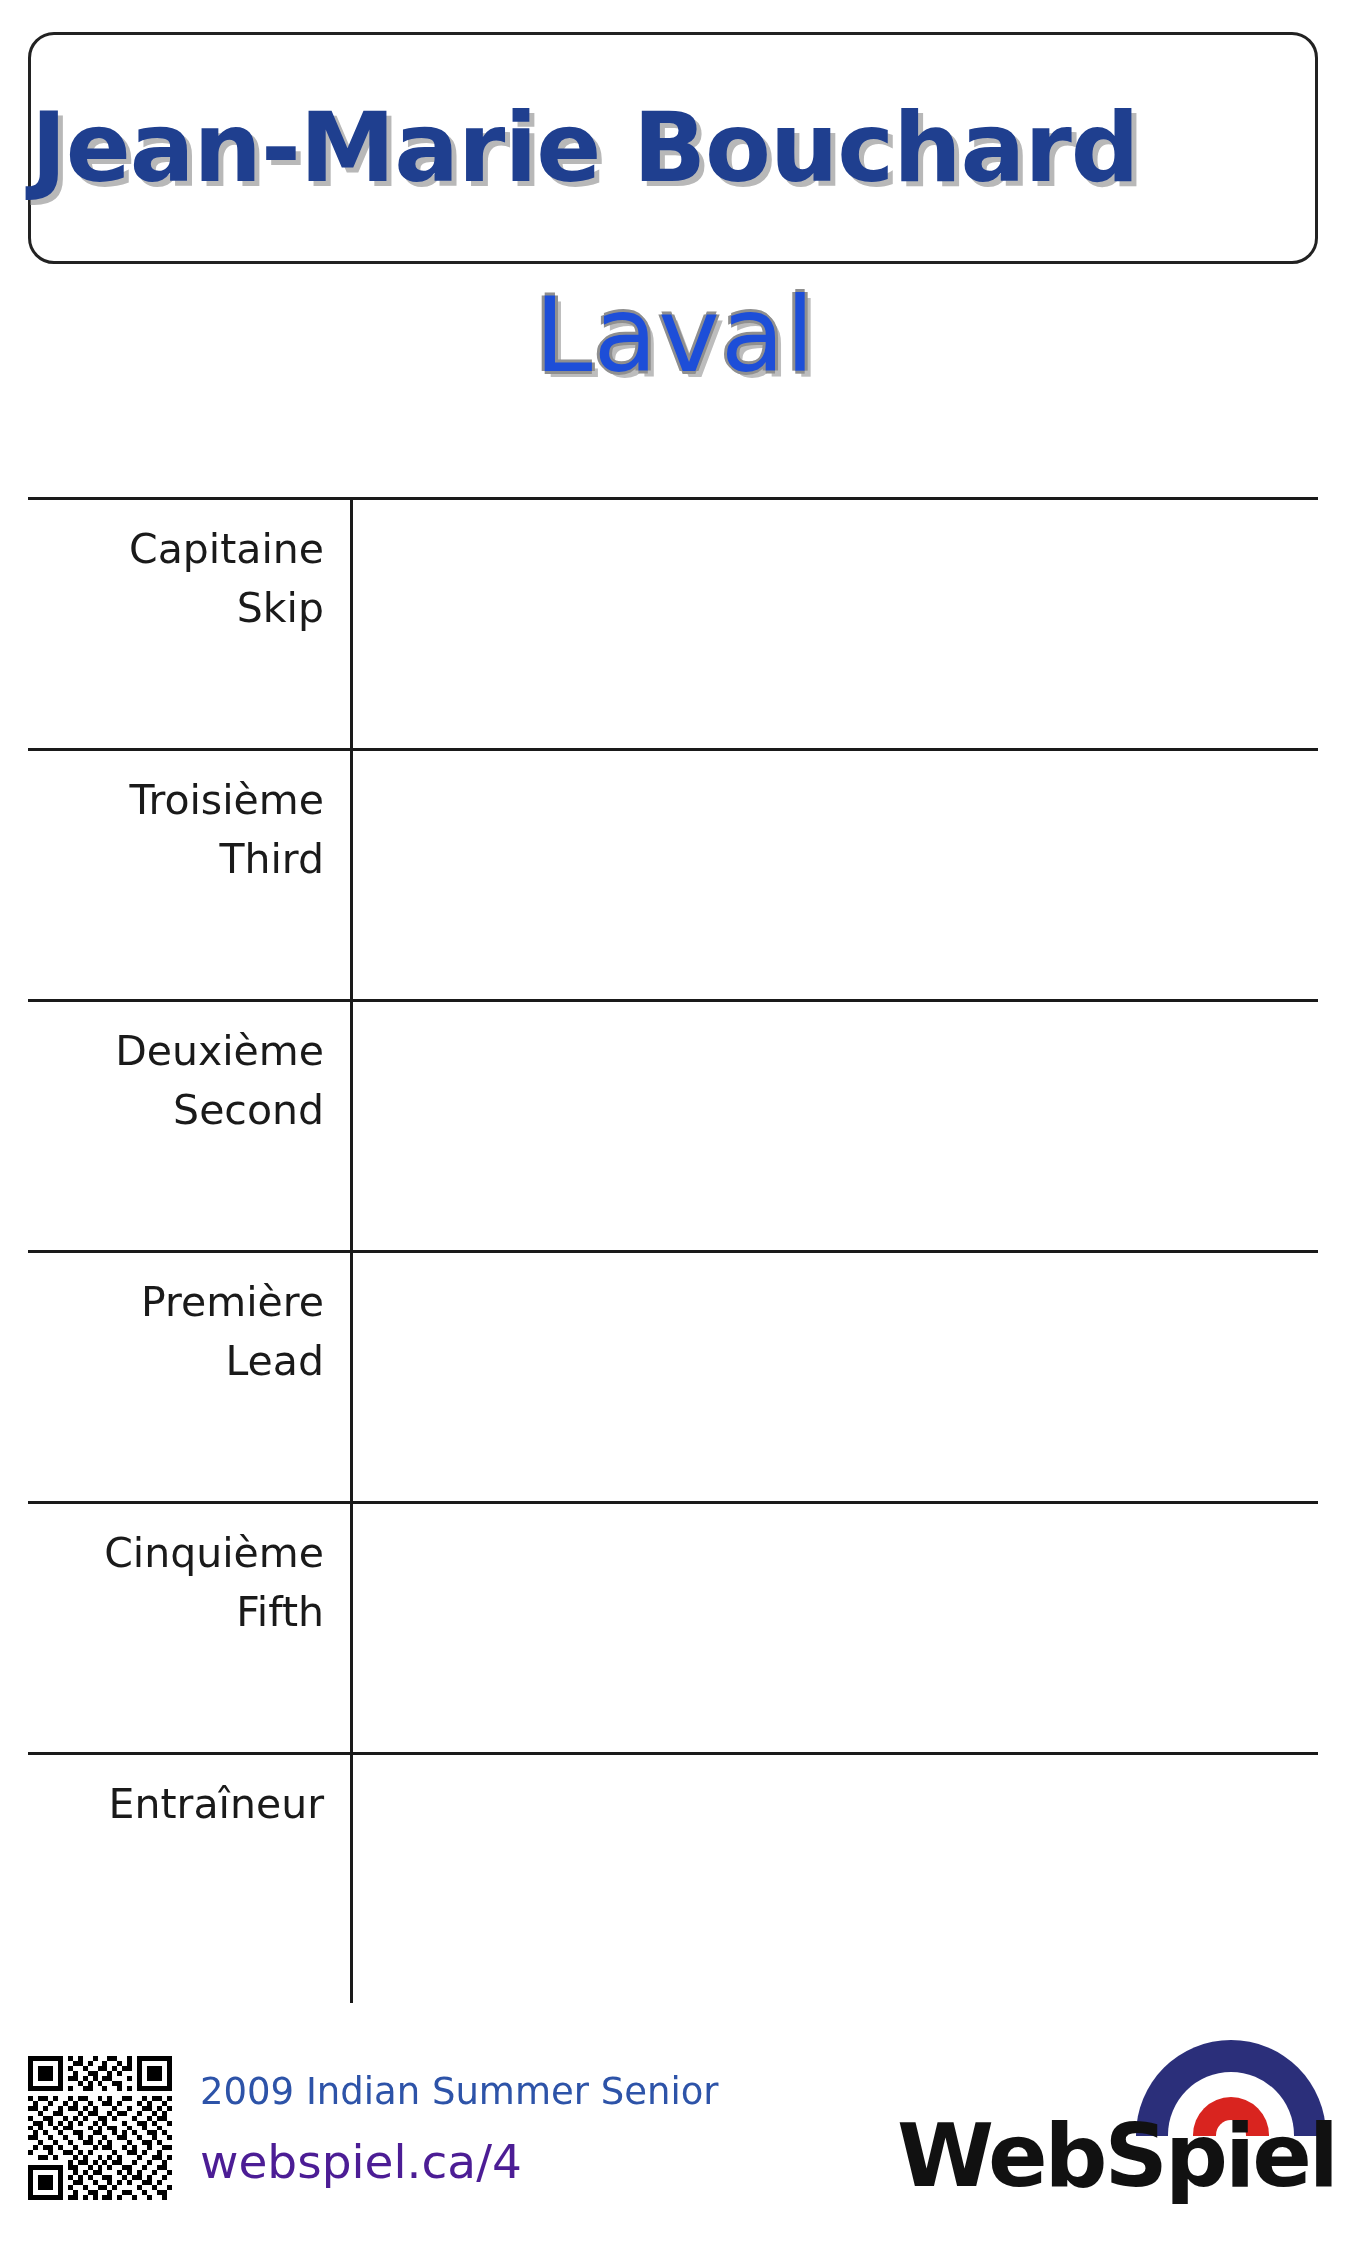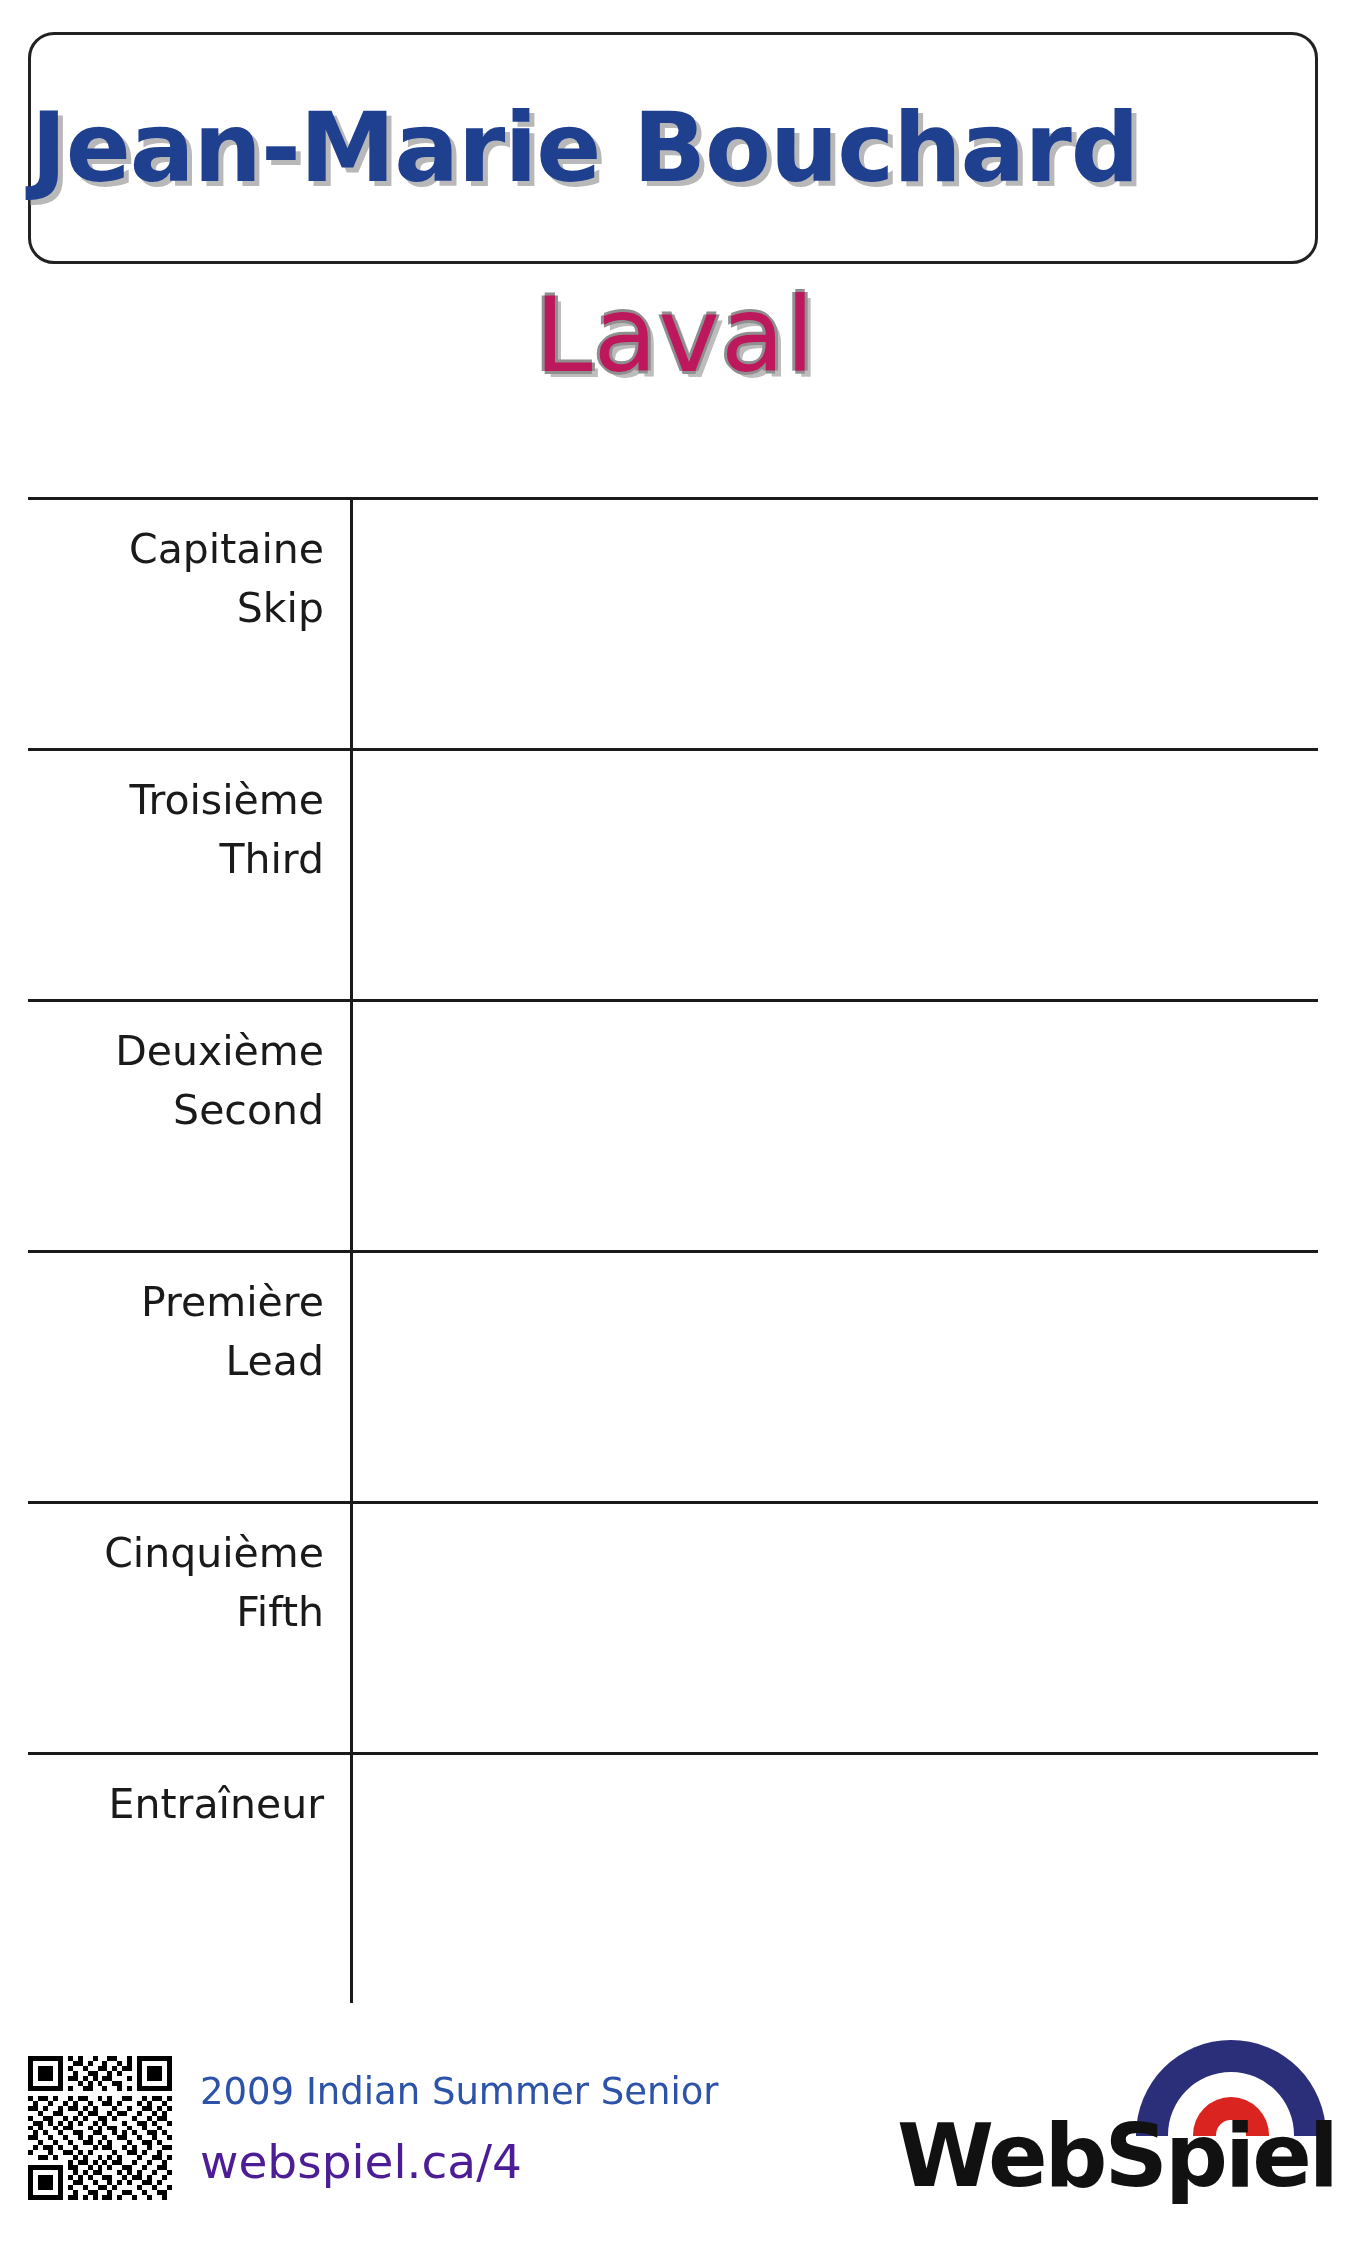--- a/index.html
+++ b/index.html
@@ -53,21 +53,21 @@
   
   .club-name {
     position: absolute;
     left: 0;
     top: 278px;
     width: 1350px;
     text-align: center;
     font-family: "DejaVu Sans", sans-serif;
     font-weight: normal;
     font-size: 104px;
-    color: #be185d;
+    color: #1d4ed8;
     text-shadow:
        3px  0px 0px #8f8f8f,
       -3px  0px 0px #8f8f8f,
        0px  3px 0px #8f8f8f,
        0px -3px 0px #8f8f8f,
        6px  6px 0px #bdbdbd;
     line-height: 1.1;
     letter-spacing: 1px;
   }
 

